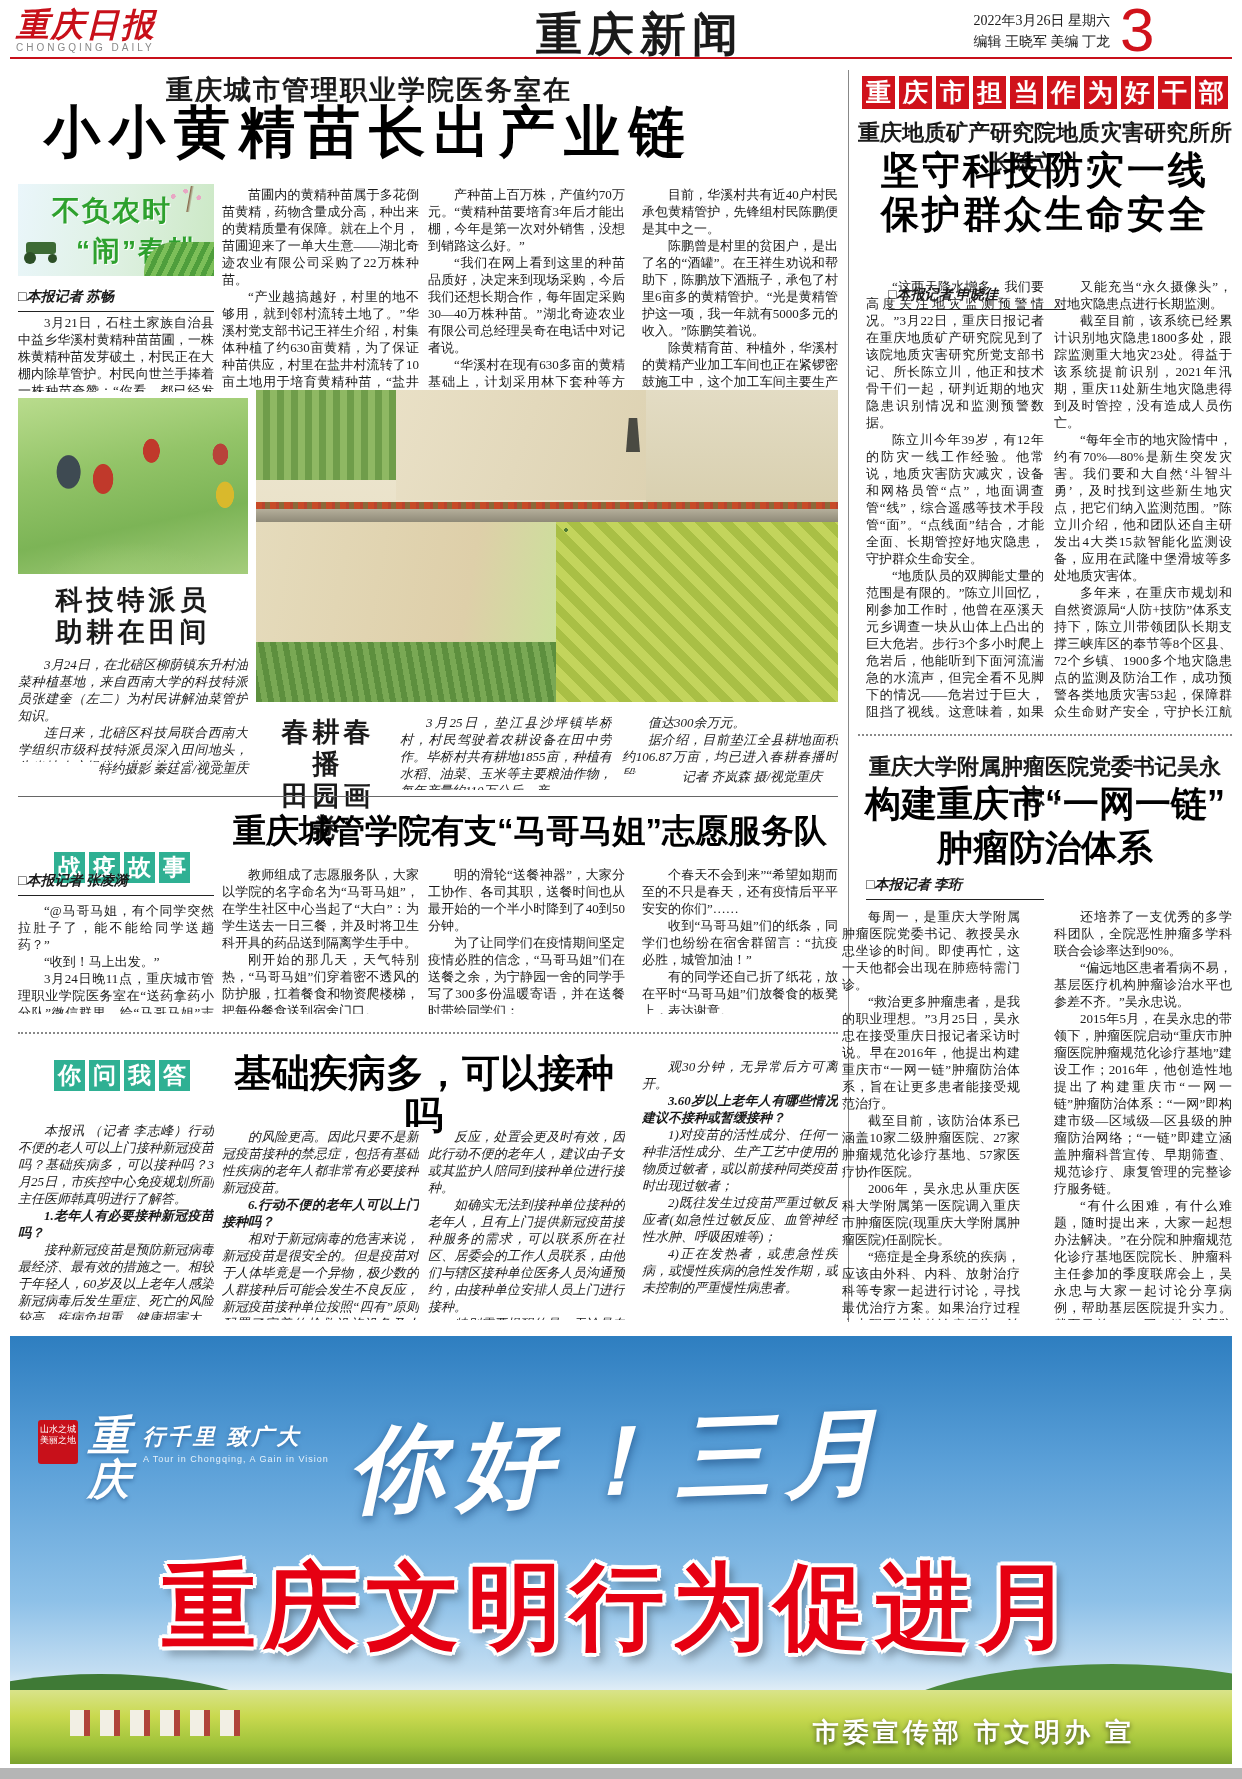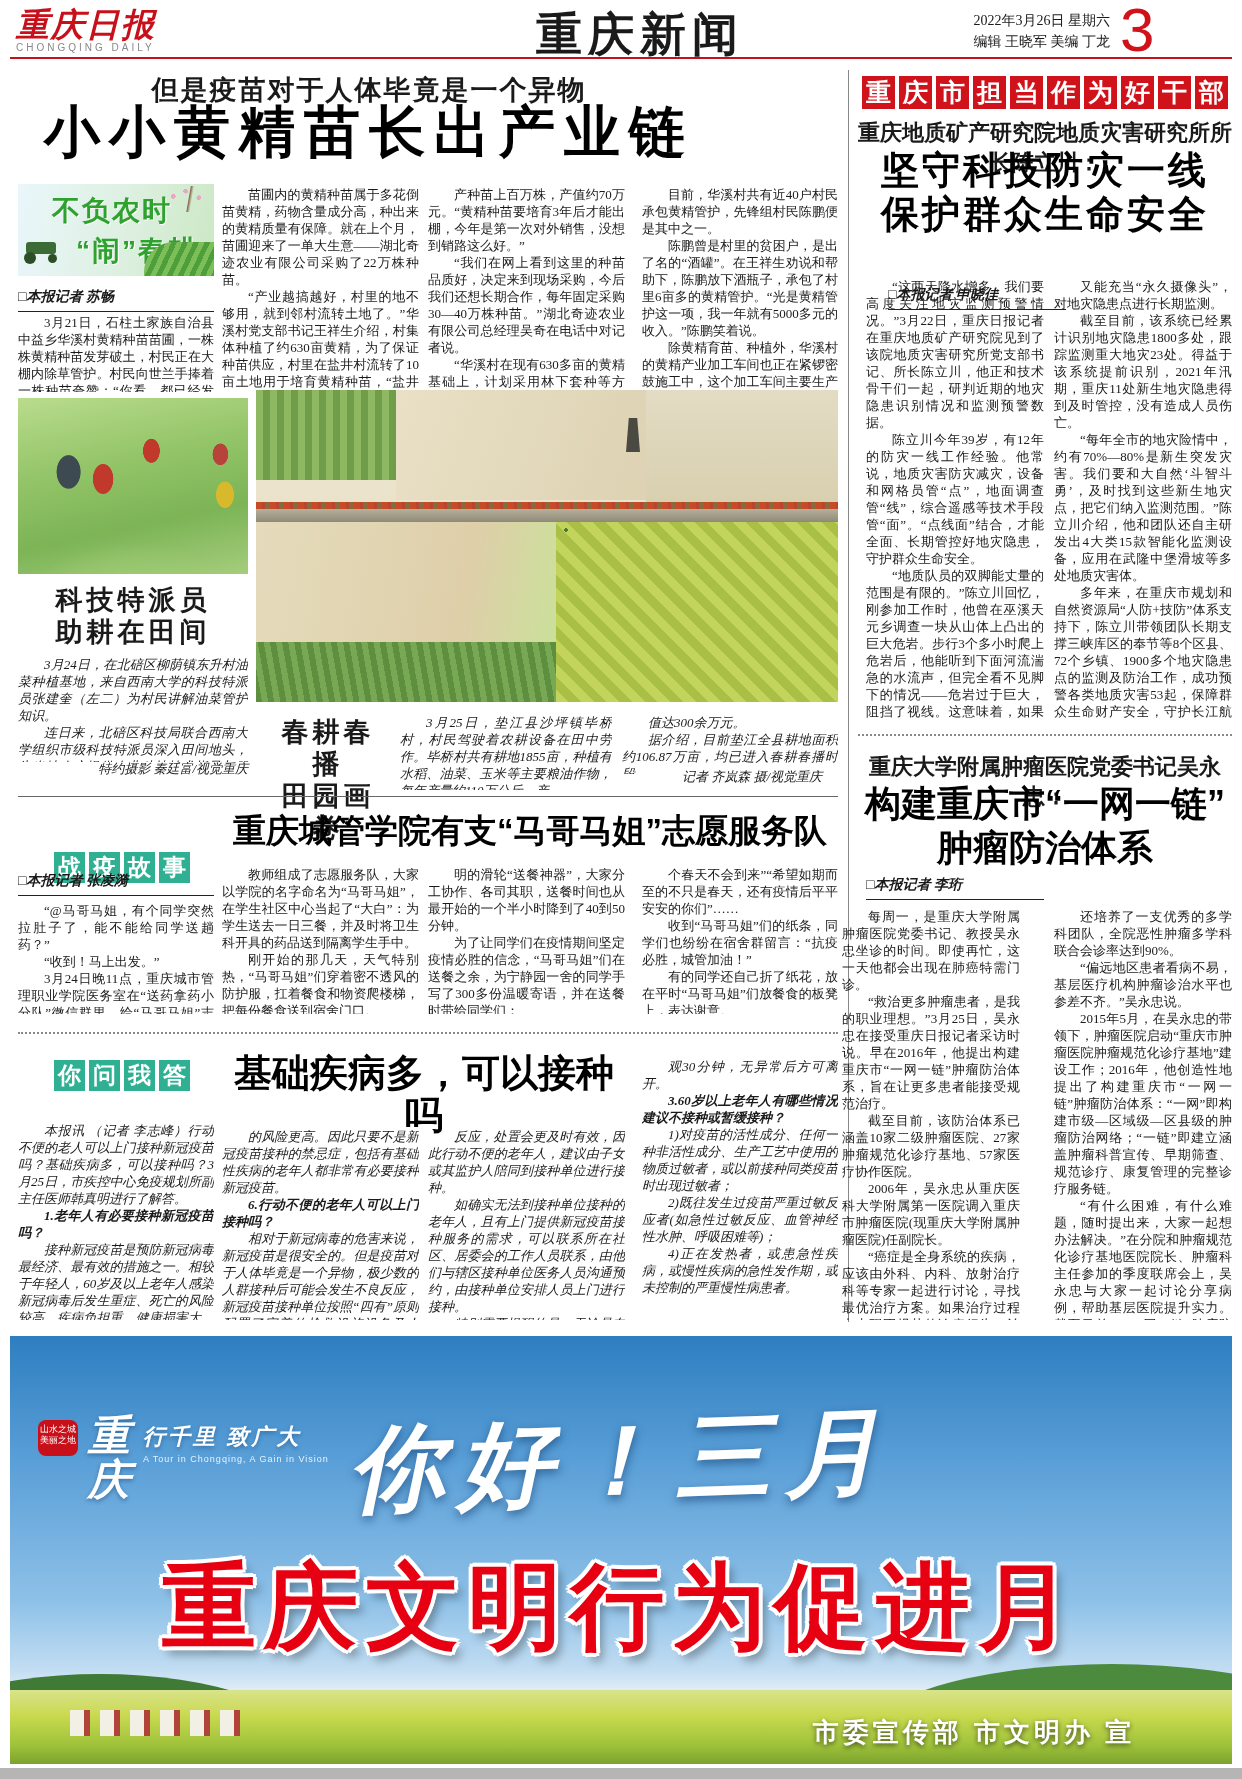--- a/index.html
+++ b/index.html
@@ -63,22 +63,22 @@
   .credit{text-align:right;font-style:italic;font-size:13px;}
   
   #banner{background:linear-gradient(#2e7ec0 0%,#5ba0d8 30%,#8ec1e8 62%,#c2ddf2 78%,#e8f2f8 84%);overflow:hidden;}
   #banner-line1{font-size:95px;color:#fff;font-weight:900;font-style:italic;letter-spacing:14px;
      text-shadow:0 4px 10px rgba(10,50,100,.55);transform:rotate(-2deg);}
   #banner-line2{font-size:94px;color:#e60012;font-weight:900;letter-spacing:8px;
      font-family:"Liberation Sans","DejaVu Sans",sans-serif;
      text-shadow:4px 0 0 #fff,-4px 0 0 #fff,0 4px 0 #fff,0 -4px 0 #fff,3px 3px 0 #fff,-3px -3px 0 #fff,3px -3px 0 #fff,-3px 3px 0 #fff,6px 8px 10px rgba(0,0,0,.35);}
   #banner-credit{color:#fff;font-weight:900;font-size:26px;letter-spacing:4px;
      font-family:"Liberation Sans",sans-serif;text-shadow:0 2px 5px rgba(0,0,0,.6);}
-  #seal{width:40px;height:36px;background:#c8101a;color:#fff;font-size:9px;line-height:11px;
-     text-align:center;padding-top:4px;box-sizing:border-box;border-radius:8px;}
+  #seal{width:40px;height:44px;background:#c8101a;color:#fff;font-size:9px;line-height:11px;
+     text-align:center;padding-top:4px;box-sizing:border-box;border-radius:3px;}
   #logo-cq{font-size:42px;color:#fff;font-weight:900;font-style:italic;line-height:44px;text-shadow:0 2px 4px rgba(0,40,90,.4);}
   #logo-slogan{font-size:22px;color:#fff;font-style:italic;font-weight:bold;letter-spacing:3px;text-shadow:0 2px 4px rgba(0,40,90,.4);}
   #logo-en{font-size:9px;color:#e8f2fa;letter-spacing:1px;font-family:"Liberation Sans",sans-serif;}
   .hill{position:absolute;border-radius:50%;}
   .q-bold{font-weight:bold;font-style:italic;}
 </style>
 </head>
 <body>
 
 <div id="page">
@@ -88,21 +88,21 @@
     <div id="paper-name-en">CHONGQING DAILY</div>
   </div>
   <div class="abs hei center" id="section-title" style="left:440px;top:4px;width:400px;">重庆新闻</div>
   <div class="abs" id="masthead-dates" style="left:930px;top:10px;width:180px;">
     <div>2022年3月26日 星期六</div>
     <div>编辑 王晓军 美编 丁龙</div>
   </div>
   <div class="abs" id="page-number" style="left:1120px;top:0;">3</div>
   <div class="abs" id="red-rule" style="left:10px;top:57px;width:1222px;"></div>
 
-  <div class="abs hei center kicker" style="left:18px;top:72px;width:702px;font-size:27px;">但是疫苗对于人体毕竟是一个异物</div>
+  <div class="abs hei center kicker" style="left:18px;top:72px;width:702px;font-size:27px;">重庆城市管理职业学院医务室在</div>
   <div class="abs hei center headline-xl" style="left:18px;top:102px;width:702px;">小小黄精苗长出产业链</div>
 
   <div class="abs" id="promo" style="left:18px;top:184px;width:196px;height:92px;">
     <div class="promo-text" style="font-size:28px;margin:8px 0 0 34px;">不负农时</div>
     <div class="promo-text" style="font-size:28px;margin:2px 0 0 58px;">“闹”春耕</div>
     <div id="tractor"></div>
     <div id="tea-rows"></div>
     <div id="branch"></div>
   </div>
   <div class="abs byline" style="left:18px;top:288px;width:196px;">□本报记者 苏畅</div>

